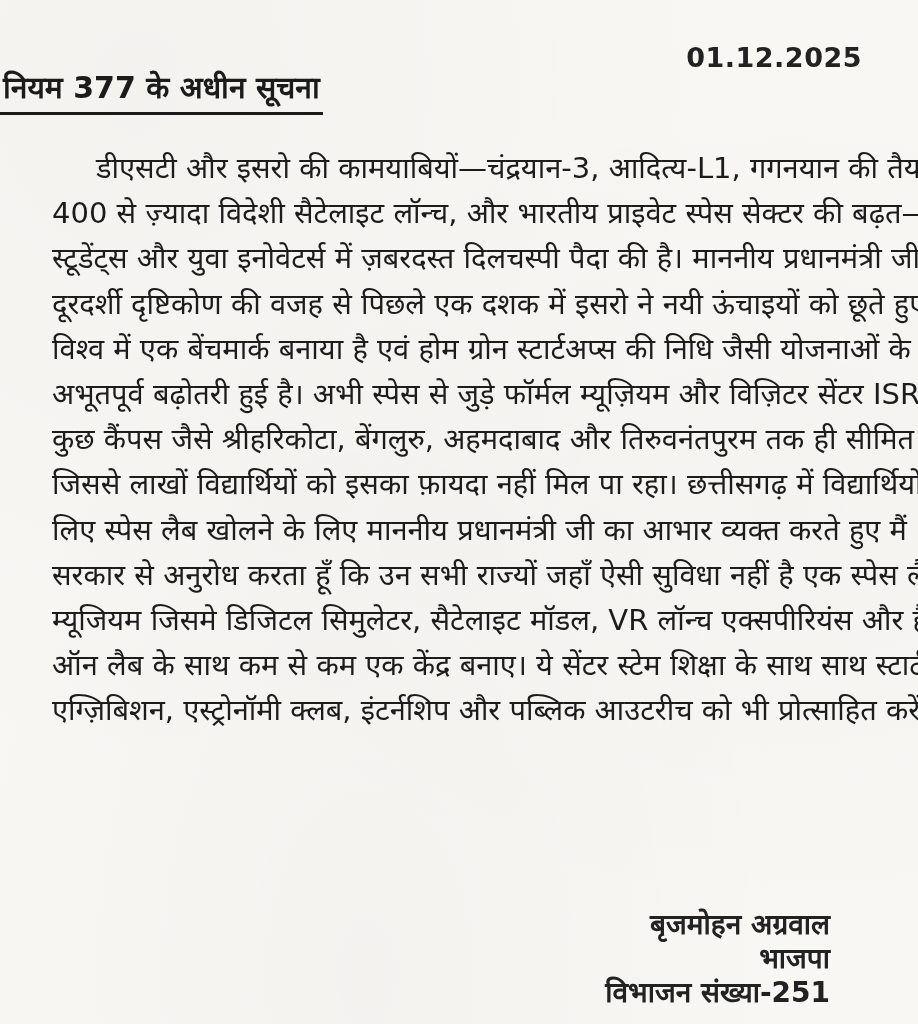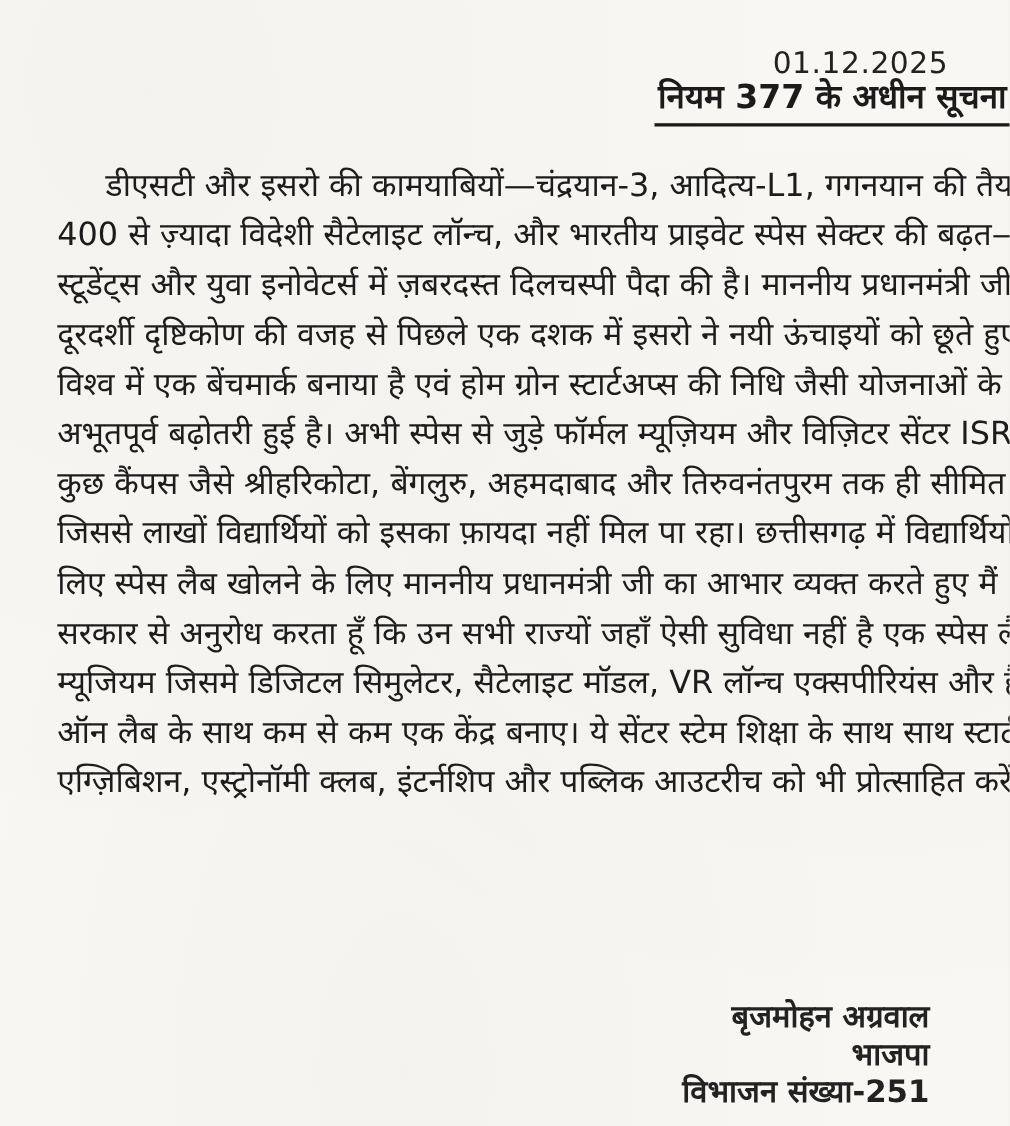--- a/index.html
+++ b/index.html
@@ -19,30 +19,30 @@
       radial-gradient(ellipse at 40% 95%, rgba(0,0,0,0.02), transparent 55%),
       #f8f7f4;
     color: #1d1d1d;
     overflow: hidden;
   }
   .date {
     position: absolute;
     top: 42px;
     right: 56px;
     font-size: 27px;
-    font-weight: normal;
+    font-weight: bold;
     letter-spacing: 0.5px;
     color: #222;
   }
   .title-wrap {
     position: absolute;
     top: 66px;
     left: 0;
     width: 100%;
-    text-align: right;
+    text-align: left;
     text-decoration: underline;
   }
   .title {
     display: inline-block;
     font-size: 30px;
     font-weight: bold;
     color: #1b1b1b;
     border-bottom: 3px solid #1b1b1b;
     padding: 0 3px 5px 3px;
   }
@@ -60,21 +60,21 @@
     white-space: nowrap;
     text-align: justify;
     text-align-last: justify;
   }
   .body-line.indent {
     padding-left: 44px;
   }
   .signature {
     position: absolute;
     top: 908px;
-    right: 73px;
+    right: 88px;
     text-align: right;
     font-size: 28px;
     font-weight: 600;
     color: #222;
     line-height: 34px;
   }
   .sig-line { display: block; }
 </style>
 </head>
 <body>

